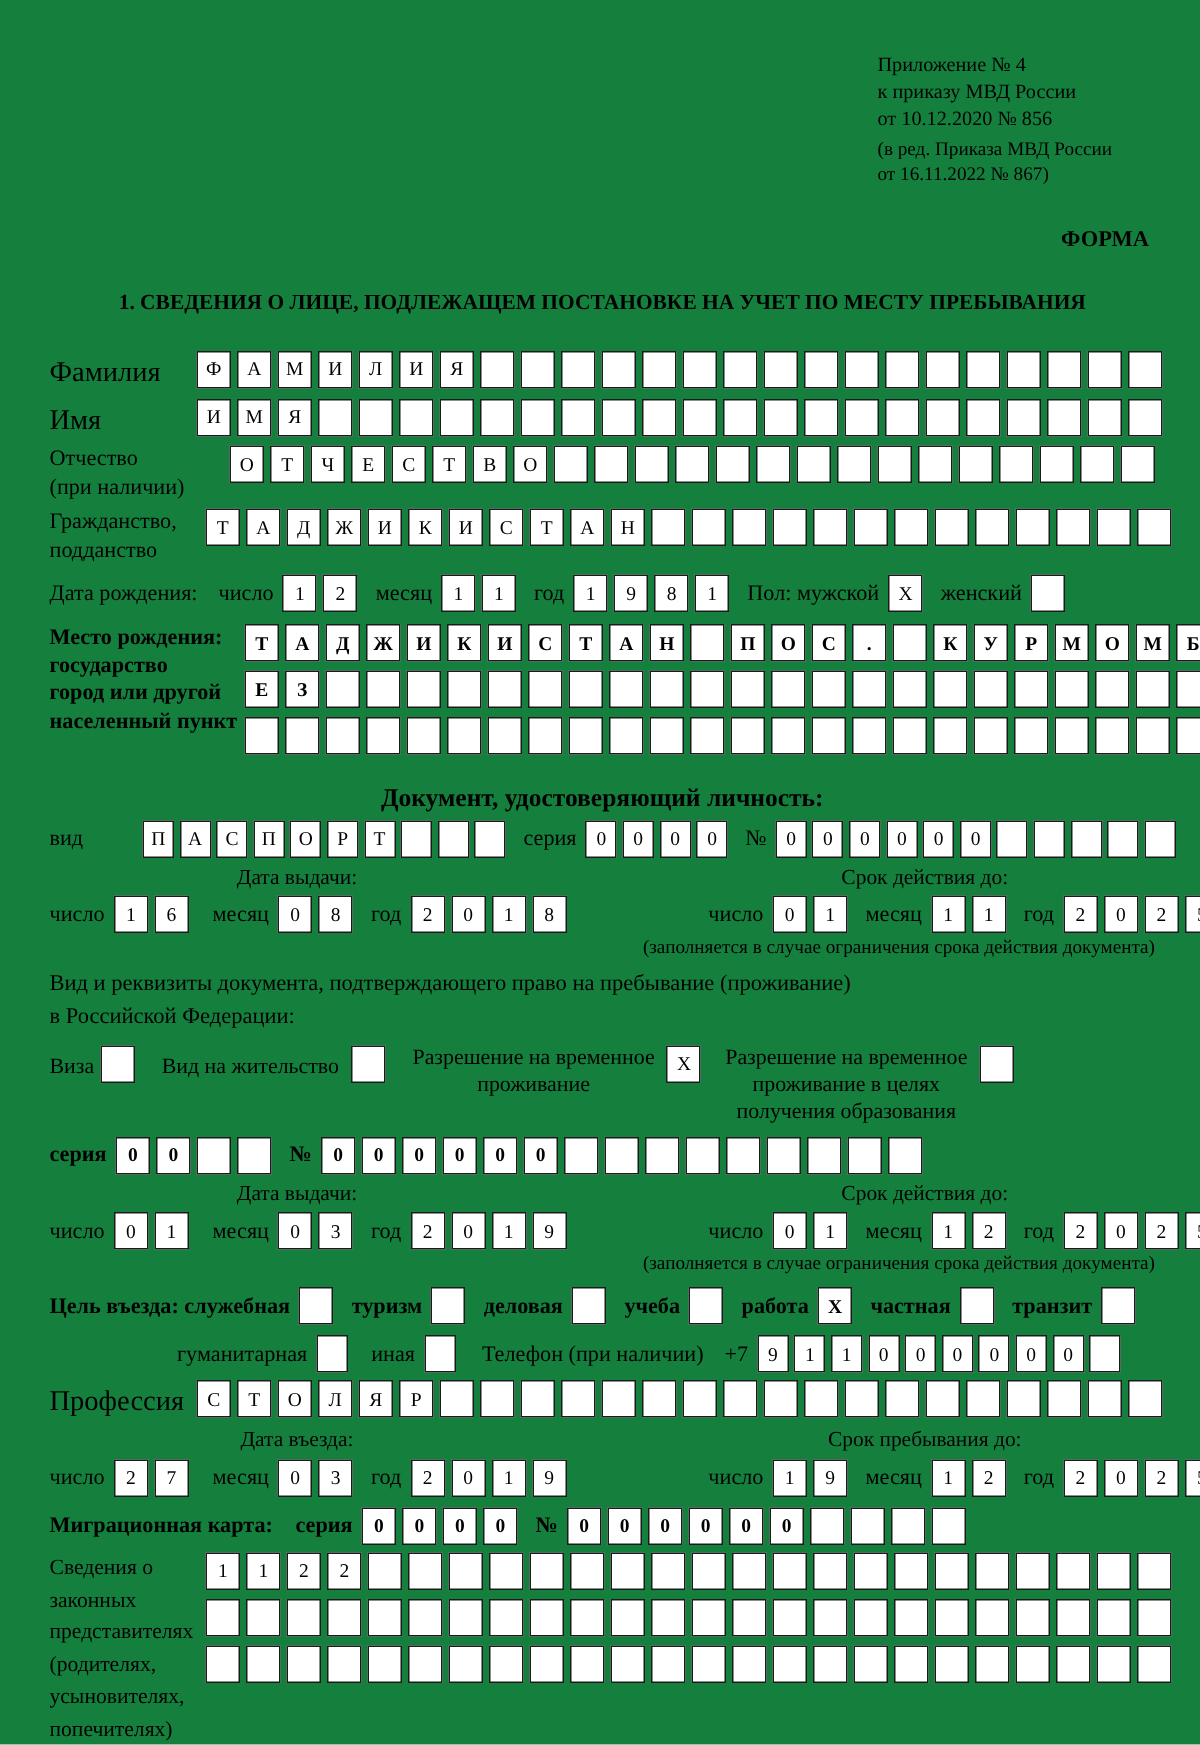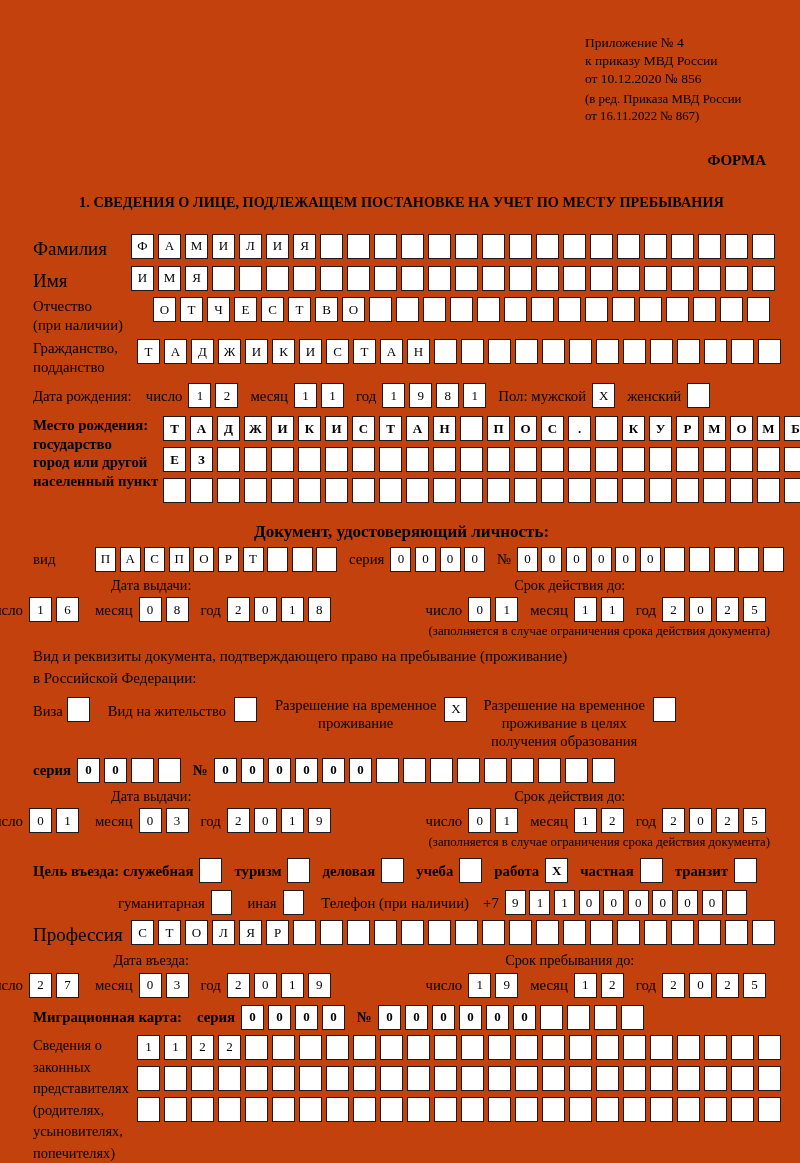--- a/index.html
+++ b/index.html
@@ -1,19 +1,19 @@
 <!DOCTYPE html>
 <html><head>
 <meta charset="utf-8">
 <style>
   html,body{margin:0;padding:0;background:#fff;}
   .page{
     width:800px;height:1163px;box-sizing:border-box;
     padding:34px 30px 0 33px;overflow:hidden;
-    background:#c2410c;color:#000;
+    background:#15803d;color:#000;
     font-family:"Liberation Serif","DejaVu Serif",serif;
     font-size:15px;line-height:1.25;
   }
   .pre{white-space:pre-line;}
   .head-note{margin-left:552px;font-size:13.5px;line-height:1.32;}
   .head-note .amend{font-size:12.8px;margin-top:4px;}
   .forma{text-align:right;font-weight:bold;font-size:15px;margin-top:26px;padding-right:4px;}
   .title{text-align:center;font-weight:bold;font-size:15.5px;margin-top:13px;line-height:1.5;}
   .blank-underline{display:inline-block;width:52px;border-bottom:2px solid #000;margin-left:10px;}
   .sec-heading{text-align:center;font-weight:bold;font-size:14.3px;margin-top:24px;}
@@ -32,21 +32,21 @@
     display:flex;align-items:center;justify-content:center;
     font-size:13px;font-family:"Liberation Serif","DejaVu Serif",serif;
   }
   .tight .cell{width:21px;margin-right:3.6px;}
   .stack .cells{margin-bottom:6px;}
 
   .inline-row{display:flex;align-items:center;margin-top:7px;font-size:14.8px;}
   .dl{flex:none;margin-right:6px;font-size:14.8px;}
   .g8{margin-left:8px;} .g12{margin-left:12px;} .g14{margin-left:14px;}
 
-  .datecols{display:flex;margin-top:5px;justify-content:flex-end;}
+  .datecols{display:flex;margin-top:5px;}
   .dcol-left{flex:0 0 52%;}
   .dcol-right{flex:1;}
   .dhead{text-align:center;font-size:14.3px;margin-bottom:3px;}
   .dcol-left .dhead{width:330px;}
   .drow{display:flex;align-items:center;}
   .dcol-right .drow{padding-left:56px;}
   .note-right{text-align:right;font-size:12.8px;margin-top:2px;}
 
   .intro{margin-top:6px;font-size:15px;line-height:1.45;}
   .opts{display:flex;align-items:flex-start;margin-top:6px;}

